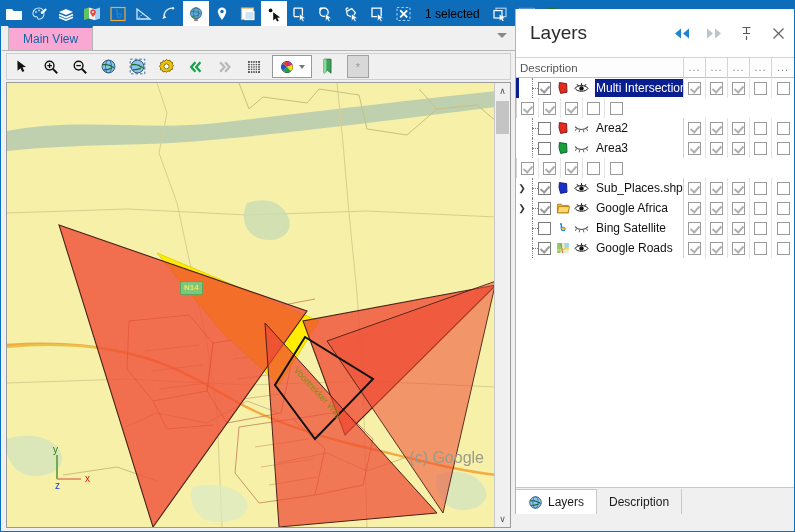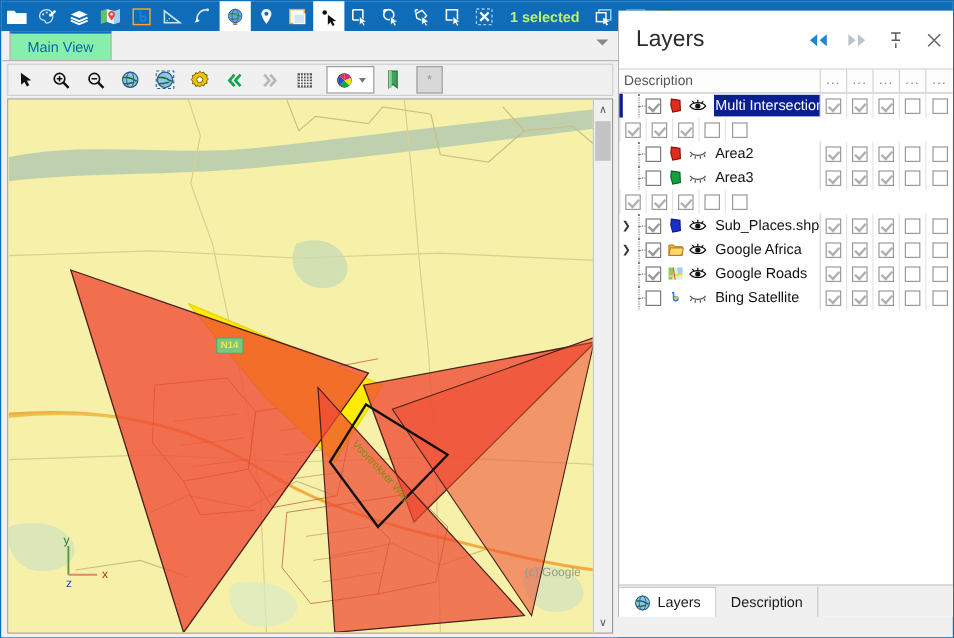--- a/index.html
+++ b/index.html
@@ -19,40 +19,40 @@
   .ribbon{
     position:absolute;left:0;top:0;width:793px;height:25px;
     background:#0f6cb8;display:flex;align-items:center;
   }
   .rbtn{
     width:26px;height:25px;display:flex;align-items:center;justify-content:center;
     flex:0 0 auto;position:relative;
   }
   .rbtn.active{background:#ffffff;}
   .rlabel{
-    color:#bef264;font-size:12px;padding:0 8px;white-space:nowrap;flex:0 0 auto;font-weight:bold;
+    color:#000000;font-size:12px;padding:0 8px;white-space:nowrap;flex:0 0 auto;
   }
   .rcaret{
     color:#ffffff;font-size:9px;padding:0 10px 0 6px;flex:0 0 auto;
   }
   .ico{display:block;}
 
   
   .docarea{
     position:absolute;left:1px;top:25px;width:513px;height:505px;
     background:#f0f0f0;
   }
   .tabstrip{
     position:absolute;left:0;top:0;width:513px;height:24px;
     background:#f0f0f0;border-bottom:1px solid #b4b4b4;
   }
   .tab{
     position:absolute;left:6px;top:0;height:24px;
     padding:0 14px;display:flex;align-items:center;
-    background:#86efac;border:1px solid #b4b4b4;border-bottom:none;
+    background:#f9a8d4;border:1px solid #b4b4b4;border-bottom:none;
     border-top:2px solid #0f6cb8;
     color:#1464a5;font-size:12px;box-sizing:border-box;
   }
   .tabcaret{
     position:absolute;right:8px;top:7px;width:0;height:0;
     border-left:5px solid transparent;border-right:5px solid transparent;
     border-top:5px solid #888;
   }
 
   .maptoolbar{
@@ -91,22 +91,22 @@
     color:#e8e85a;font-size:8px;font-weight:bold;
     padding:2px 3px;line-height:1;
   }
   .streetlabel{
     position:absolute;left:292px;top:282px;
     color:#8a8a1a;font-size:9px;
     transform:rotate(47deg);transform-origin:0 0;
     white-space:nowrap;
   }
   .attribution{
-    position:absolute;right:12px;bottom:44px;
-    color:#9a9a8a;font-size:10px;
+    position:absolute;right:12px;bottom:60px;
+    color:#9a9a8a;font-size:16px;
   }
   .scalebox{
     position:absolute;right:14px;bottom:12px;
     background:#ffffff;border:2px solid #000000;
     height:22px;width:128px;display:flex;align-items:center;
   }
   .scaletext{font-size:11px;color:#000;padding:0 6px 0 7px;}
   .scaleline{position:relative;flex:1;height:12px;margin-right:8px;}
   .axiswidget{position:absolute;left:40px;bottom:36px;width:50px;height:48px;}
 
@@ -829,75 +829,75 @@
             </div>
             <div class="ccell">
               <div class="cchk"></div>
             </div>
           </div>
         </div>
         <div class="row">
           <div class="rowmain">
             <div class="twisty"></div>
             <div class="guide"></div>
+            <div class="lchk"></div>
+            <div class="licon">
+              <svg width="14" height="14" viewBox="0 0 14 14">
+                <path d="M4 3h1.3v5c0 1 .8 1.5 1.8 1.5 1.1 0 1.9-.7 1.9-1.6 0-.9-.7-1.4-1.7-1.4H5.6" fill="none" stroke="#1f7fd4" stroke-width="1.3"></path>
+                <ellipse cx="7.4" cy="7.4" rx="2" ry="1.5" fill="#f2b72e" opacity="0.85"></ellipse>
+              </svg>
+            </div>
+            <div class="leye">
+              <svg width="15" height="12" viewBox="0 0 15 12">
+                <path d="M1 4.6 C4 8.4 11 8.4 14 4.6" fill="none" stroke="#555" stroke-width="1.1"></path>
+                <path d="M2.4 6.8l-1 2M5.6 8.2l-.5 2.1M9.4 8.2l.5 2.1M12.6 6.8l1 2" stroke="#555" stroke-width="1"></path>
+              </svg>
+            </div>
+            <div class="lname">Bing Satellite</div>
+          </div>
+          <div class="cols">
+            <div class="ccell">
+              <div class="cchk on"></div>
+            </div>
+            <div class="ccell">
+              <div class="cchk on"></div>
+            </div>
+            <div class="ccell">
+              <div class="cchk on"></div>
+            </div>
+            <div class="ccell">
+              <div class="cchk"></div>
+            </div>
+            <div class="ccell">
+              <div class="cchk"></div>
+            </div>
+          </div>
+        </div>
+        <div class="row">
+          <div class="rowmain">
+            <div class="twisty"></div>
+            <div class="guide"></div>
             <div class="lchk on"></div>
             <div class="licon">
               <svg width="14" height="14" viewBox="0 0 14 14">
                 <rect x="1.2" y="2" width="11.6" height="10" fill="#e8f0c8"></rect>
                 <path d="M1.2 2h4.2l-1 10H1.2z" fill="#8ec96a"></path>
                 <path d="M8.2 2h4.6v4.4l-4 1z" fill="#9fd0f5"></path>
                 <path d="M1.2 8.6l11.6-2.2v1.5L1.2 10z" fill="#f2d24a"></path>
                 <path d="M5 2l1.6 10" stroke="#d4654a" stroke-width="1" fill="none"></path>
               </svg>
             </div>
             <div class="leye">
               <svg width="15" height="12" viewBox="0 0 15 12">
                 <path d="M1 6.4 C3.4 2.6 11.6 2.6 14 6.4 C11.6 10.2 3.4 10.2 1 6.4Z" fill="#ffffff" stroke="#111" stroke-width="1"></path>
                 <circle cx="7.5" cy="6.4" r="2.2" fill="#111"></circle>
                 <path d="M3 2.2l1.4 1.8M7.5 1.2v2.2M12 2.2l-1.4 1.8" stroke="#111" stroke-width="1"></path>
               </svg>
             </div>
             <div class="lname">Google Roads</div>
-          </div>
-          <div class="cols">
-            <div class="ccell">
-              <div class="cchk on"></div>
-            </div>
-            <div class="ccell">
-              <div class="cchk on"></div>
-            </div>
-            <div class="ccell">
-              <div class="cchk on"></div>
-            </div>
-            <div class="ccell">
-              <div class="cchk"></div>
-            </div>
-            <div class="ccell">
-              <div class="cchk"></div>
-            </div>
-          </div>
-        </div>
-        <div class="row">
-          <div class="rowmain">
-            <div class="twisty"></div>
-            <div class="guide"></div>
-            <div class="lchk"></div>
-            <div class="licon">
-              <svg width="14" height="14" viewBox="0 0 14 14">
-                <path d="M4 3h1.3v5c0 1 .8 1.5 1.8 1.5 1.1 0 1.9-.7 1.9-1.6 0-.9-.7-1.4-1.7-1.4H5.6" fill="none" stroke="#1f7fd4" stroke-width="1.3"></path>
-                <ellipse cx="7.4" cy="7.4" rx="2" ry="1.5" fill="#f2b72e" opacity="0.85"></ellipse>
-              </svg>
-            </div>
-            <div class="leye">
-              <svg width="15" height="12" viewBox="0 0 15 12">
-                <path d="M1 4.6 C4 8.4 11 8.4 14 4.6" fill="none" stroke="#555" stroke-width="1.1"></path>
-                <path d="M2.4 6.8l-1 2M5.6 8.2l-.5 2.1M9.4 8.2l.5 2.1M12.6 6.8l1 2" stroke="#555" stroke-width="1"></path>
-              </svg>
-            </div>
-            <div class="lname">Bing Satellite</div>
           </div>
           <div class="cols">
             <div class="ccell">
               <div class="cchk on"></div>
             </div>
             <div class="ccell">
               <div class="cchk on"></div>
             </div>
             <div class="ccell">
               <div class="cchk on"></div>

